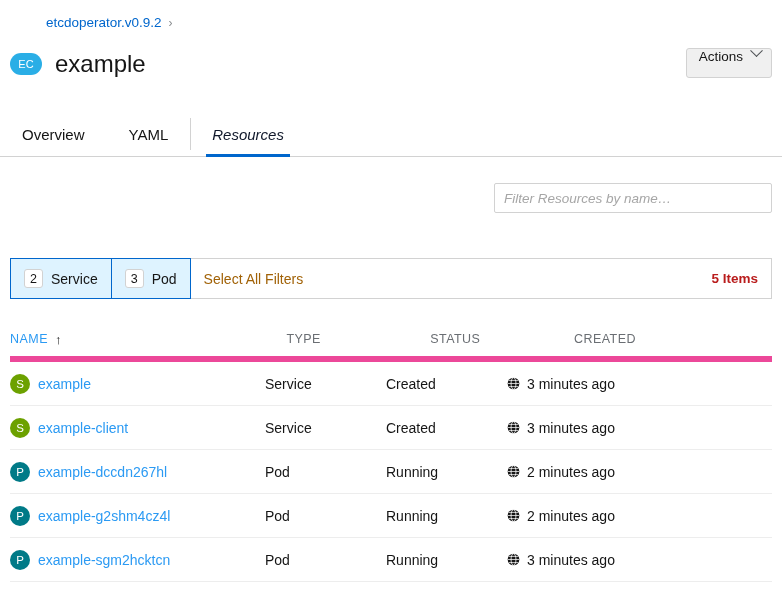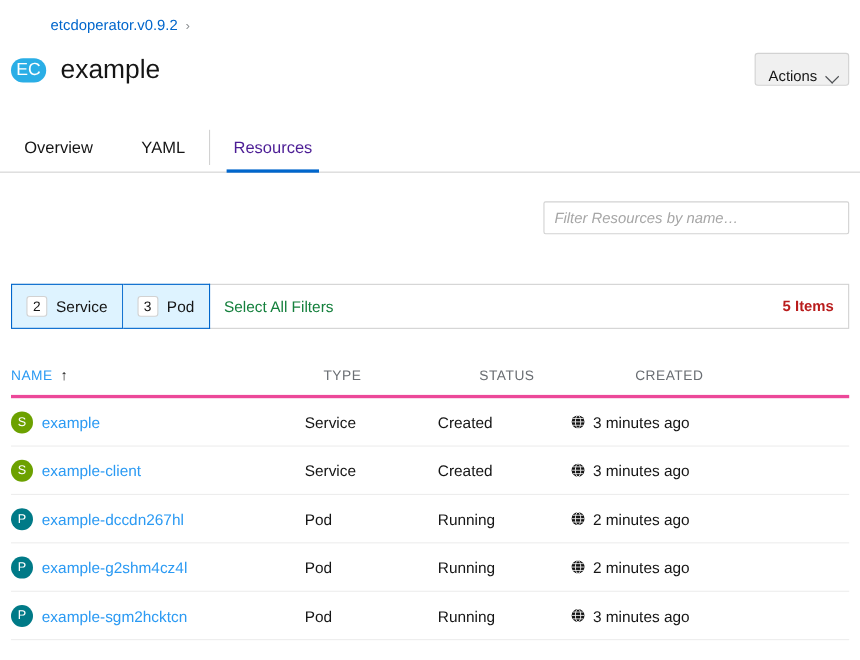--- a/index.html
+++ b/index.html
@@ -36,21 +36,21 @@
     left: 10px; top: 44px;
     right: 10px;
     height: 40px;
     display: flex; align-items: center;
   }
   .res-badge {
     width: 32px; height: 22px;
     border-radius: 11px;
     background: #2aaee6;
     color: #ffffff;
-    font-size: 16px;
+    font-size: 11px;
     display: flex; align-items: center; justify-content: center;
     letter-spacing: .2px;
     flex: none;
   }
   .title-text {
     margin-left: 13px;
     font-size: 24px;
     font-weight: 400;
     color: #151515;
     line-height: 30px;
@@ -59,21 +59,21 @@
   .actions-btn {
     position: absolute;
     right: 10px; top: 48px;
     height: 30px;
     padding: 0 10px 0 12px;
     background: #f0f0f0;
     border: 1px solid #d2d2d2;
     border-radius: 3px;
     font-size: 13.5px;
     color: #151515;
-    display: flex; align-items: flex-end;
+    display: flex; align-items: flex-start;
     gap: 9px;
     cursor: pointer;
     font-family: "Liberation Sans", sans-serif;
   }
   .chev {
     width: 9px; height: 9px;
     border-right: 1.4px solid #4f5255;
     border-bottom: 1.4px solid #4f5255;
     transform: rotate(45deg) translate(-2px,-2px);
   }
@@ -96,21 +96,21 @@
     color: #151515;
     cursor: pointer;
   }
   .tab.sep-left::before {
     content: "";
     position: absolute;
     left: 0; top: 6px; bottom: 6px;
     width: 1px;
     background: #d2d2d2;
   }
-  .tab.active { color: #4c1d95; }
+  .tab.active { color: #0f172a; font-style: italic; }
   .tab.active::after {
     content: "";
     position: absolute;
     left: 16px; right: 16px;
     bottom: -1px;
     height: 3px;
     background: #0066cc;
   }
 
   
@@ -158,21 +158,21 @@
     border: 1px solid #d2d2d2;
     border-radius: 3px;
     font-size: 12.5px;
     display: flex; align-items: center; justify-content: center;
     color: #151515;
   }
   .select-all {
     display: flex; align-items: center;
     padding: 0 13px;
     font-size: 14px;
-    color: #15803d;
+    color: #a16207;
     cursor: pointer;
   }
   .item-count {
     margin-left: auto;
     display: flex; align-items: center;
     padding-right: 13px;
     font-size: 13.5px;
     font-weight: bold;
     color: #b91c1c;
   }
@@ -184,25 +184,25 @@
     width: 762px;
   }
   .row {
     display: flex;
     align-items: center;
     height: 44px;
     border-bottom: 1px solid #ededed;
   }
   .row.head {
     height: 40px;
-    border-bottom: 3px solid #ec4899;
+    border-bottom: 6px solid #ec4899;
     gap: 24px;
   }
   .c-name   { width: 255px; display:flex; align-items:center; }
-  .c-type   { width: 121px; margin-left: 12px; }
+  .c-type   { width: 121px; }
   .c-status { width: 121px; }
   .c-created{ width: 200px; display:flex; align-items:center; }
 
   .row.head .c-name,
   .row.head .c-type,
   .row.head .c-status,
   .row.head .c-created {
     font-size: 12.5px;
     letter-spacing: .45px;
     color: #6a6e73;

